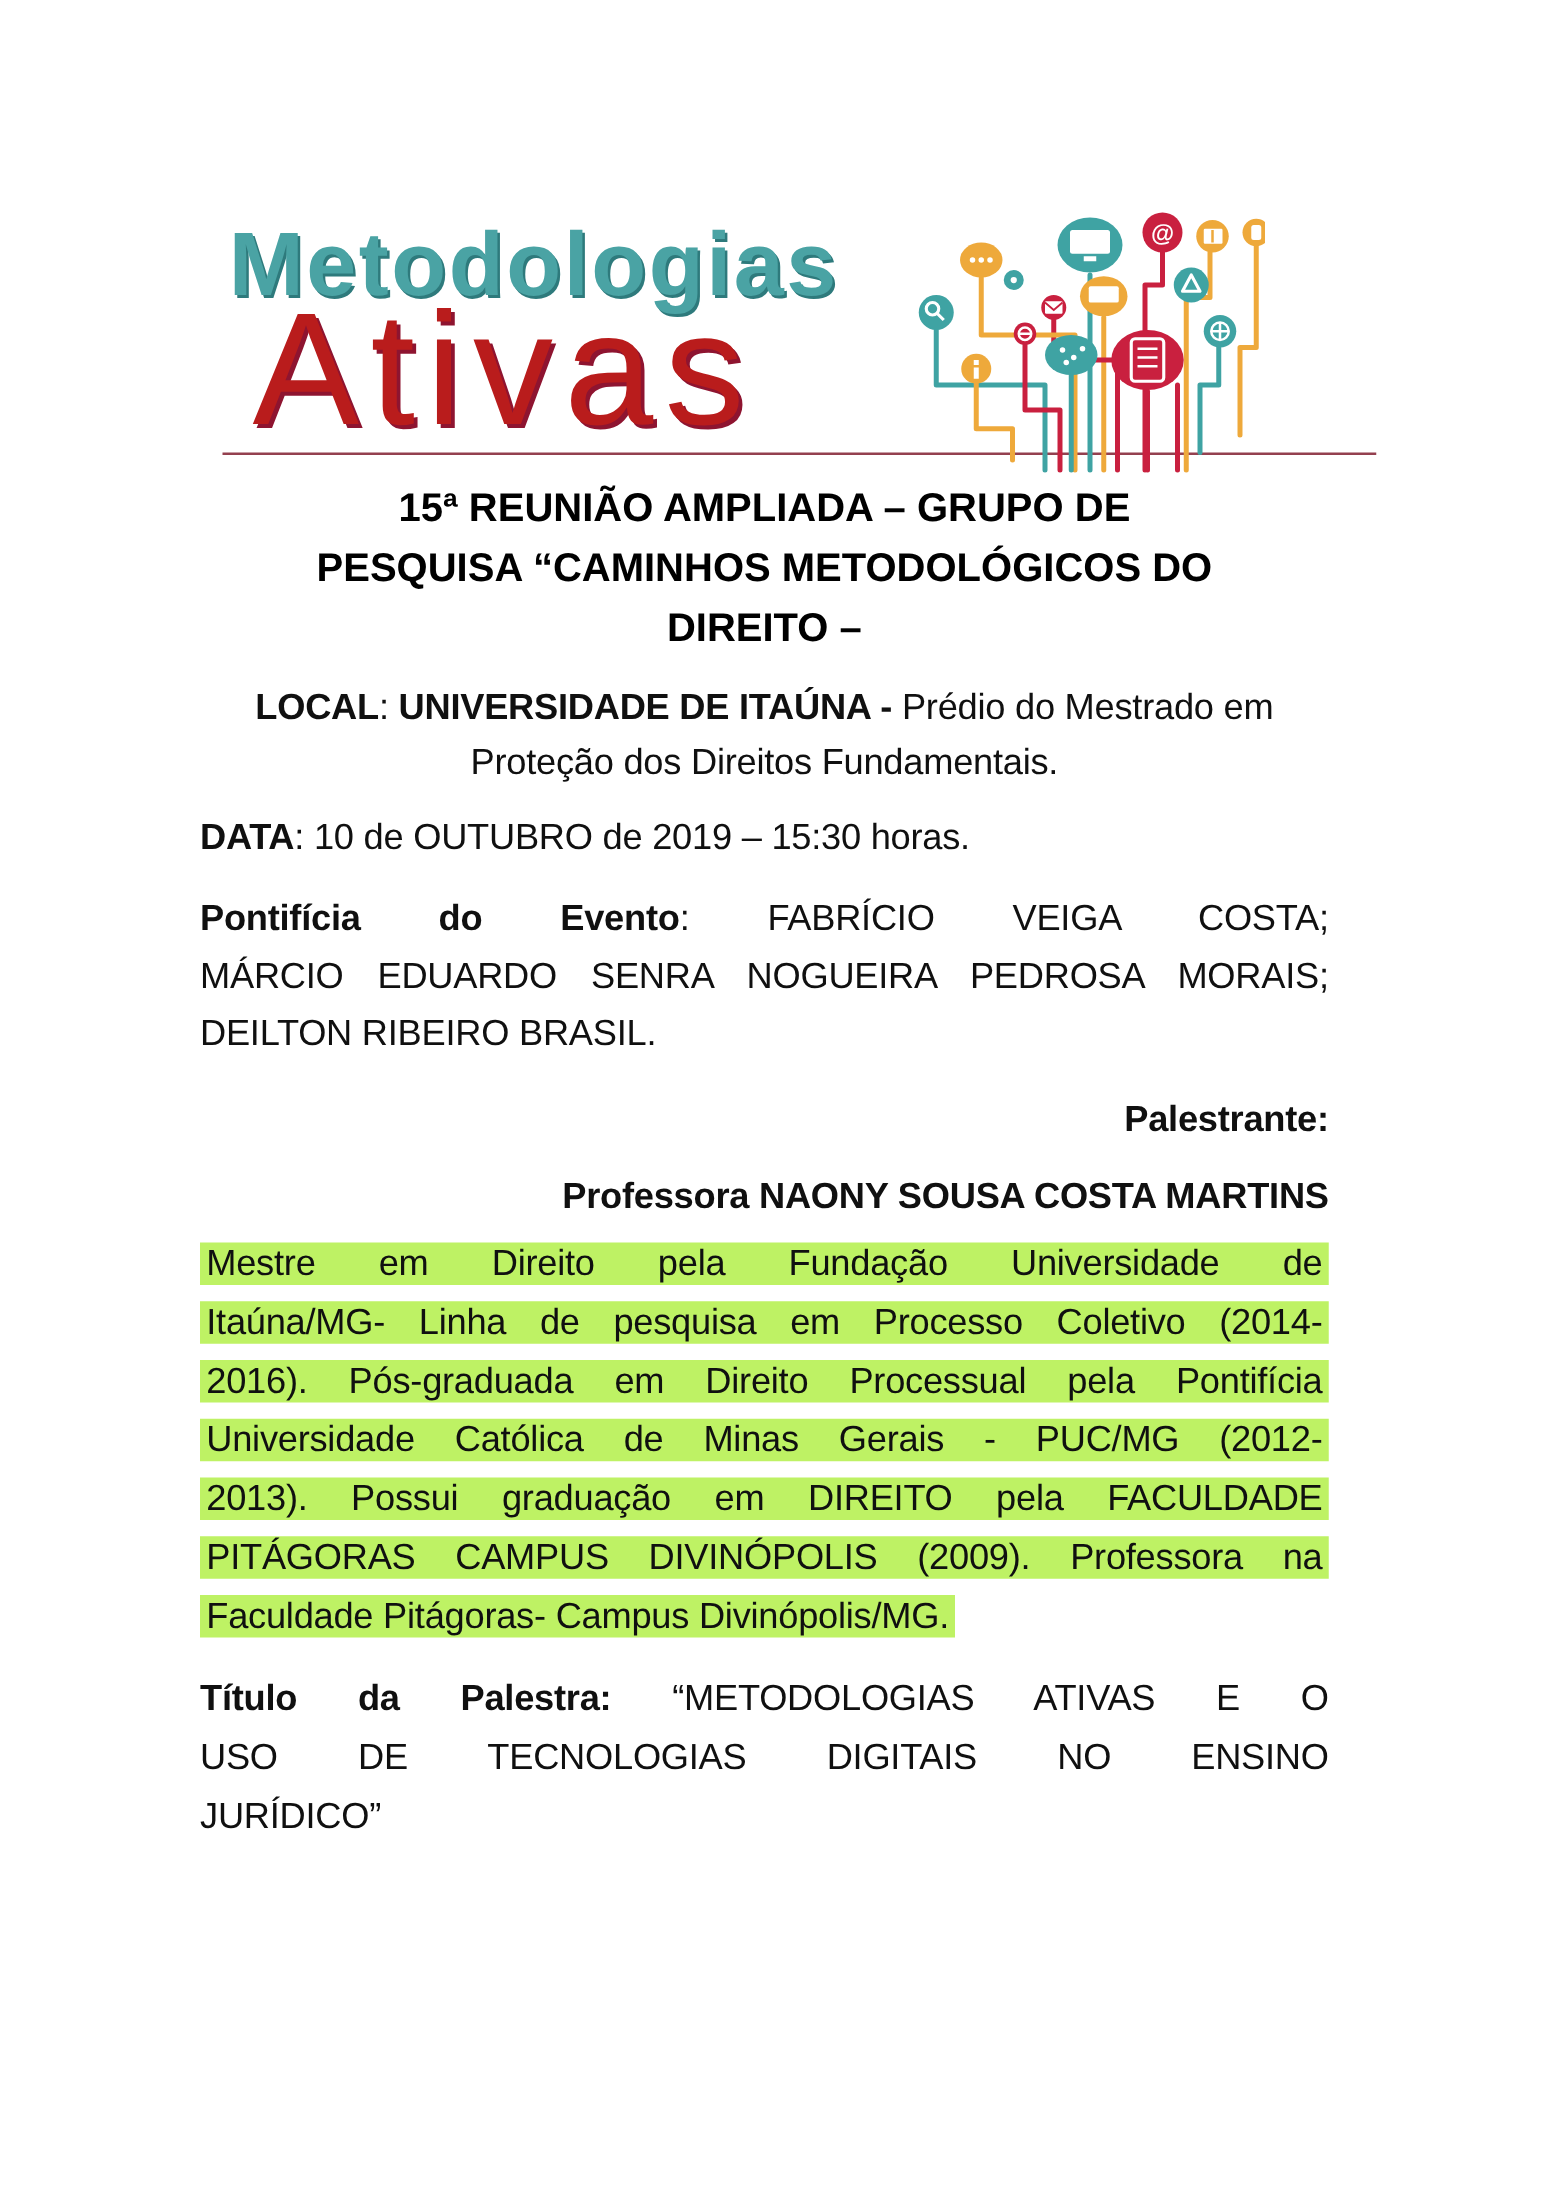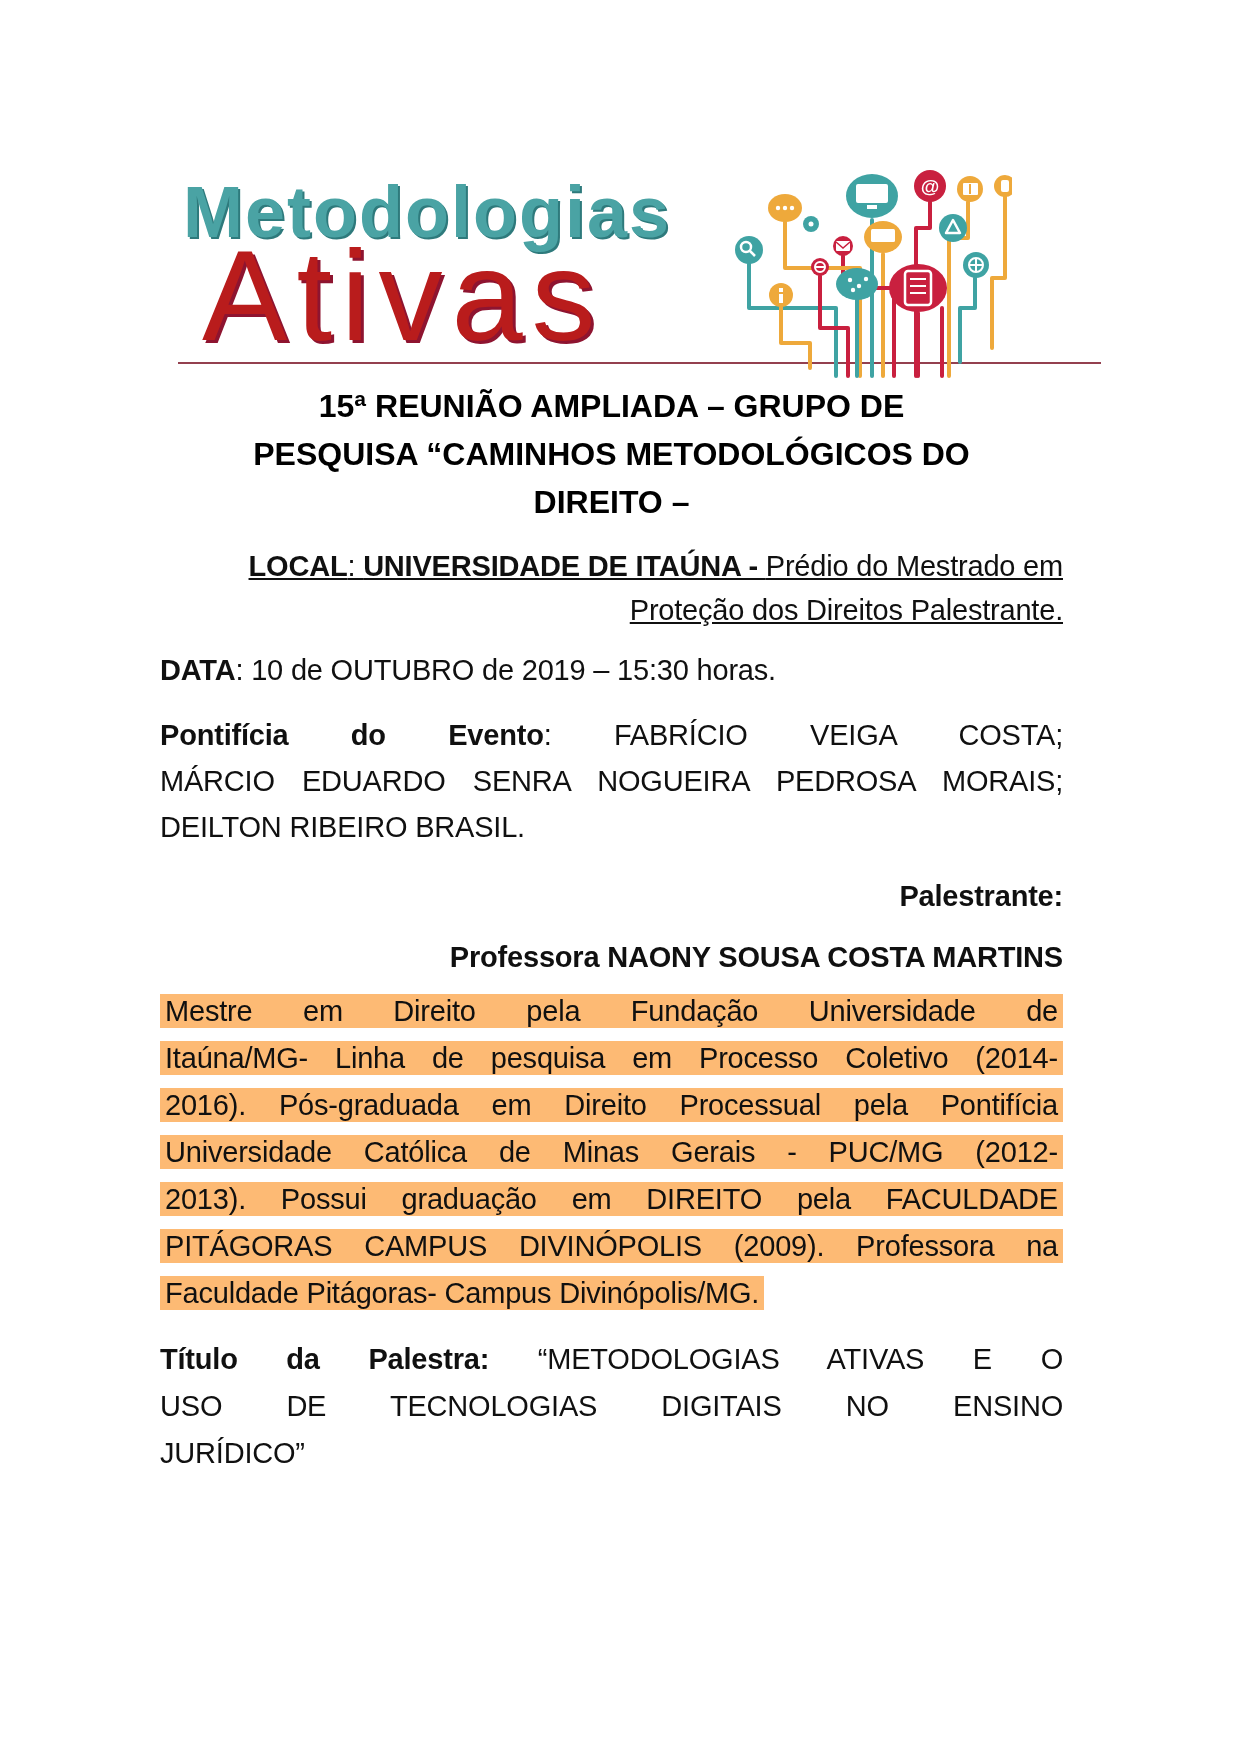--- a/index.html
+++ b/index.html
@@ -28,35 +28,35 @@
   .logo-art { position: absolute; left: 722px; top: 158px; z-index: 2; }
 
   .divider {
     position: absolute; left: 178px; top: 362px; width: 935px; height: 2px;
     background: #94404f; z-index: 1; border: 0;
   }
 
   
   .abs { position: absolute; left: 160px; width: 903px; }
   .b { font-weight: bold; }
-  .center { text-align: right; text-decoration: underline; }
+  .center { text-align: center; }
   .jline { text-align: justify; text-align-last: justify; }
   .body-text { font-size: 29px; letter-spacing: -0.2px; }
 
   .title { top: 382px; font-size: 32px; font-weight: bold; line-height: 48px; text-align: center; color: #000; }
 
   .loc   { top: 544px; line-height: 44px; }
   .dateline { top: 653px; line-height: 34px; }
   .org   { top: 712px; line-height: 46px; }
   .pal   { top: 879px; line-height: 34px; font-weight: bold; text-align: right; }
   .prof  { top: 940px; line-height: 34px; font-weight: bold; text-align: right; }
   .bio   { top: 988px; line-height: 47px; }
   .talk  { top: 1336px; line-height: 47px; }
 
-  .hl { background: #fdba74; padding: 1px 5px; }
+  .hl { background: #bef264; padding: 1px 5px; }
 </style>
 </head>
 <body>
 
 <div class="page">
 
   <div class="logo-text">
     <div class="logo-word1">Metodologias</div>
     <div class="logo-word2">Ativas</div>
   </div>
@@ -162,21 +162,21 @@
   <div class="divider"></div>
 
   <div class="abs title">
     <div>15ª REUNIÃO AMPLIADA – GRUPO DE</div>
     <div>PESQUISA “CAMINHOS METODOLÓGICOS DO</div>
     <div>DIREITO –</div>
   </div>
 
   <div class="abs loc body-text center">
     <div><span class="b">LOCAL</span><span>: </span><span class="b">UNIVERSIDADE DE ITAÚNA - </span><span>Prédio do Mestrado em</span></div>
-    <div>Proteção dos Direitos Palestrante.</div>
+    <div>Proteção dos Direitos Fundamentais.</div>
   </div>
 
   <div class="abs dateline body-text"><span class="b">DATA</span><span>: 10 de OUTUBRO de 2019 – 15:30 horas.</span></div>
 
   <div class="abs org body-text">
     <div class="jline"><span class="b">Pontifícia do Evento</span><span>: FABRÍCIO VEIGA COSTA;</span></div>
     <div class="jline">MÁRCIO EDUARDO SENRA NOGUEIRA PEDROSA MORAIS;</div>
     <div>DEILTON RIBEIRO BRASIL.</div>
   </div>
 

